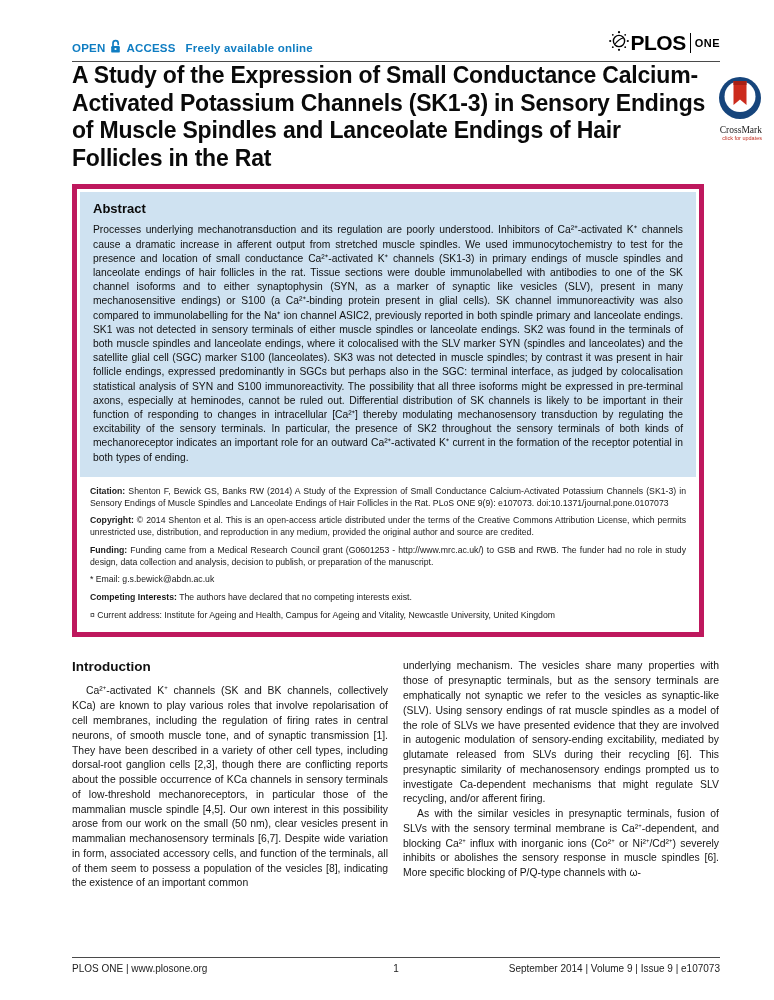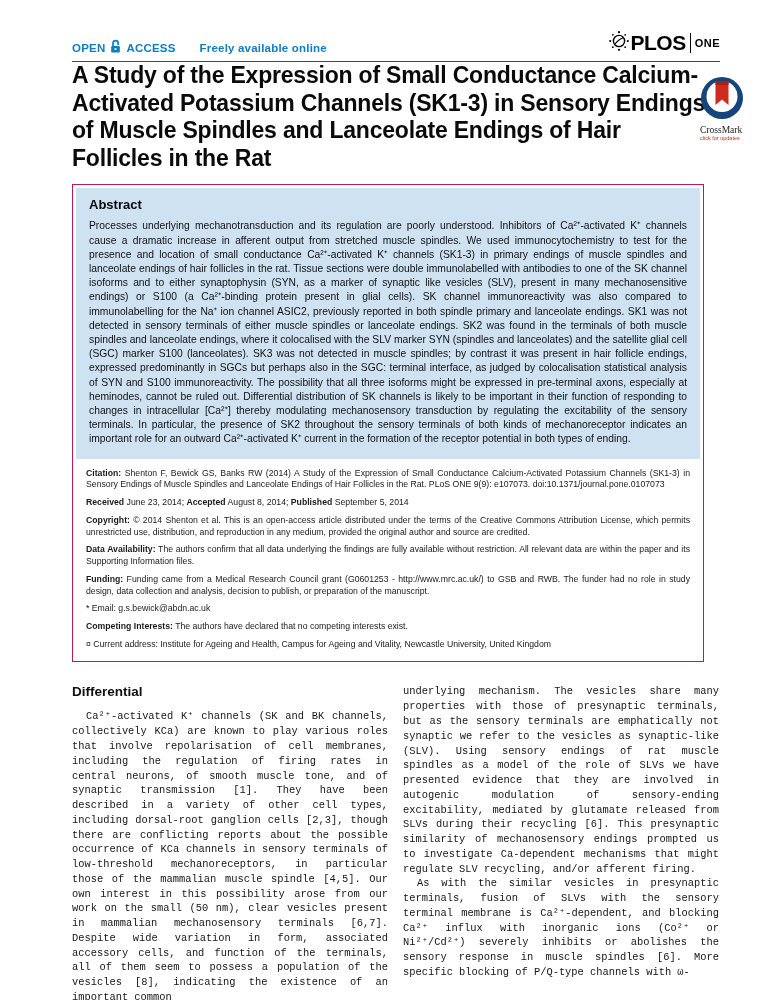--- a/index.html
+++ b/index.html
@@ -6,55 +6,55 @@
   html,body { background:#e8e8e8; }
   .page {
     position:relative; width:774px; height:1000px; margin:0 auto;
     background:#ffffff; color:#111;
     font-family:"Liberation Sans", sans-serif;
     padding:30px 54px 0 72px; overflow:hidden;
   }
   
   .topbar { display:flex; justify-content:space-between; align-items:flex-end; }
   .oa { display:flex; align-items:center; gap:4px; color:#0f7dc2; font-weight:bold; font-size:11.5px; letter-spacing:.2px; }
-  .oa .free { margin-left:20px; }
+  .oa .free { margin-left:6px; }
   .plos-logo { display:flex; align-items:center; }
   .plos-logo .plos { font-size:21px; font-weight:bold; letter-spacing:-.5px; color:#000; }
   .plos-logo .sep { width:1px; height:20px; background:#000; margin:0 4px; }
   .plos-logo .one { font-size:11px; font-weight:bold; color:#000; letter-spacing:.5px; }
   .rule { border:none; border-top:1.2px solid #4a4a4a; margin-top:5px; }
   
   h1.title {
     width:636px; font-size:23px; line-height:1.2;
     letter-spacing:-.2px; color:#0a0a0a;
   }
   .crossmark {
-    position:absolute; top:76px; right:12px; width:62px; text-align:left; cursor:pointer;
+    position:absolute; top:76px; right:12px; width:62px; text-align:right; cursor:pointer;
   }
   .crossmark .cm-label { display:block; font-family:"Liberation Serif", serif; font-size:9.5px; color:#222; margin-top:1px; }
   .crossmark .cm-sub { display:block; font-size:5.5px; color:#c03022; }
   
   .authors { margin-top:16px; font-size:13px; font-weight:bold; }
   .authors sup { font-size:8px; }
   .affils { margin-top:8px; font-size:9px; line-height:1.45; color:#222; width:640px; }
   .affils b { font-weight:bold; }
   
-  .meta-box { width:632px; border:1px solid #be185d; margin-top:12px; padding:3px; background:#fff; }
+  .meta-box { width:632px; border:5px solid #be185d; margin-top:12px; padding:3px; background:#fff; }
   .abstract { background:#cfe2f1; padding:9px 13px 12px 13px; }
   .abstract h2 { font-size:13px; margin-bottom:7px; color:#0a0a0a; }
   .abstract p { font-size:10.3px; line-height:1.38; text-align:justify; color:#101010; }
   .meta { padding:6px 10px 8px 10px; }
   .meta p { font-size:8.7px; line-height:1.35; text-align:justify; margin-top:6px; color:#1a1a1a; }
   .meta p:first-child { margin-top:3px; }
   .meta b { font-weight:bold; }
   
   .intro { display:flex; gap:15px; margin-top:22px; }
   .intro .col { width:316px; }
   .intro h2 { font-size:13.5px; margin-bottom:10px; font-family:"Liberation Sans", sans-serif; }
-  .intro p { font-family:Liberation Mono, monospace; font-size:10.4px; line-height:1.42; text-align:justify; color:#151515; }
+  .intro p { font-family:Liberation Sans, sans-serif; font-size:10.4px; line-height:1.42; text-align:justify; color:#151515; }
   .intro p.indent { text-indent:14px; }
   .intro p + p { margin-top:0; }
   
   .footer { position:absolute; left:72px; right:54px; bottom:26px; }
   .footer .frule { border:none; border-top:1.2px solid #4a4a4a; margin-bottom:5px; }
   .footer-row { display:flex; justify-content:space-between; font-size:10px; color:#222; }
   .footer-row .pageno { position:absolute; left:50%; transform:translateX(-50%); }
 </style>
 </head>
 <body>
@@ -110,35 +110,41 @@
 
 
 
   <section class="meta-box">
     <div class="abstract">
       <h2>Abstract</h2>
       <p>Processes underlying mechanotransduction and its regulation are poorly understood. Inhibitors of Ca²⁺-activated K⁺ channels cause a dramatic increase in afferent output from stretched muscle spindles. We used immunocytochemistry to test for the presence and location of small conductance Ca²⁺-activated K⁺ channels (SK1-3) in primary endings of muscle spindles and lanceolate endings of hair follicles in the rat. Tissue sections were double immunolabelled with antibodies to one of the SK channel isoforms and to either synaptophysin (SYN, as a marker of synaptic like vesicles (SLV), present in many mechanosensitive endings) or S100 (a Ca²⁺-binding protein present in glial cells). SK channel immunoreactivity was also compared to immunolabelling for the Na⁺ ion channel ASIC2, previously reported in both spindle primary and lanceolate endings. SK1 was not detected in sensory terminals of either muscle spindles or lanceolate endings. SK2 was found in the terminals of both muscle spindles and lanceolate endings, where it colocalised with the SLV marker SYN (spindles and lanceolates) and the satellite glial cell (SGC) marker S100 (lanceolates). SK3 was not detected in muscle spindles; by contrast it was present in hair follicle endings, expressed predominantly in SGCs but perhaps also in the SGC: terminal interface, as judged by colocalisation statistical analysis of SYN and S100 immunoreactivity. The possibility that all three isoforms might be expressed in pre-terminal axons, especially at heminodes, cannot be ruled out. Differential distribution of SK channels is likely to be important in their function of responding to changes in intracellular [Ca²⁺] thereby modulating mechanosensory transduction by regulating the excitability of the sensory terminals. In particular, the presence of SK2 throughout the sensory terminals of both kinds of mechanoreceptor indicates an important role for an outward Ca²⁺-activated K⁺ current in the formation of the receptor potential in both types of ending.</p>
     </div>
     <div class="meta">
       <p><b>Citation:</b><span> Shenton F, Bewick GS, Banks RW (2014) A Study of the Expression of Small Conductance Calcium-Activated Potassium Channels (SK1-3) in Sensory Endings of Muscle Spindles and Lanceolate Endings of Hair Follicles in the Rat. PLoS ONE 9(9): e107073. doi:10.1371/journal.pone.0107073</span></p>
-      <p><b>Received</b><span> June 23, 2014; </span><b>Accepted</b><span> August 8, 2014; </span><b>Published</b><span> September 5, 2014</span></p>
       <p><b>Copyright:</b><span> © 2014 Shenton et al. This is an open-access article distributed under the terms of the Creative Commons Attribution License, which permits unrestricted use, distribution, and reproduction in any medium, provided the original author and source are credited.</span></p>
-      <p><b>Data Availability:</b><span> The authors confirm that all data underlying the findings are fully available without restriction. All relevant data are within the paper and its Supporting Information files.</span></p>
       <p><b>Funding:</b><span> Funding came from a Medical Research Council grant (G0601253 - http://www.mrc.ac.uk/) to GSB and RWB. The funder had no role in study design, data collection and analysis, decision to publish, or preparation of the manuscript.</span></p>
       <p>* Email: g.s.bewick@abdn.ac.uk</p>
       <p><b>Competing Interests:</b><span> The authors have declared that no competing interests exist.</span></p>
       <p>¤ Current address: Institute for Ageing and Health, Campus for Ageing and Vitality, Newcastle University, United Kingdom</p>
     </div>
   </section>
 
   <section class="intro">
     <div class="col">
-      <h2>Differential</h2>
+      <h2>Introduction</h2>
       <p class="indent">Ca²⁺-activated K⁺ channels (SK and BK channels, collectively KCa) are known to play various roles that involve repolarisation of cell membranes, including the regulation of firing rates in central neurons, of smooth muscle tone, and of synaptic transmission [1]. They have been described in a variety of other cell types, including dorsal-root ganglion cells [2,3], though there are conflicting reports about the possible occurrence of KCa channels in sensory terminals of low-threshold mechanoreceptors, in particular those of the mammalian muscle spindle [4,5]. Our own interest in this possibility arose from our work on the small (50 nm), clear vesicles present in mammalian mechanosensory terminals [6,7]. Despite wide variation in form, associated accessory cells, and function of the terminals, all of them seem to possess a population of the vesicles [8], indicating the existence of an important common</p>
     </div>
     <div class="col">
       <p>underlying mechanism. The vesicles share many properties with those of presynaptic terminals, but as the sensory terminals are emphatically not synaptic we refer to the vesicles as synaptic-like (SLV). Using sensory endings of rat muscle spindles as a model of the role of SLVs we have presented evidence that they are involved in autogenic modulation of sensory-ending excitability, mediated by glutamate released from SLVs during their recycling [6]. This presynaptic similarity of mechanosensory endings prompted us to investigate Ca-dependent mechanisms that might regulate SLV recycling, and/or afferent firing.</p>
       <p class="indent">As with the similar vesicles in presynaptic terminals, fusion of SLVs with the sensory terminal membrane is Ca²⁺-dependent, and blocking Ca²⁺ influx with inorganic ions (Co²⁺ or Ni²⁺/Cd²⁺) severely inhibits or abolishes the sensory response in muscle spindles [6]. More specific blocking of P/Q-type channels with ω-</p>
     </div>
   </section>
 
+  <div class="footer">
+    <hr class="frule">
+    <div class="footer-row">
+      <span>PLOS ONE | www.plosone.org</span>
+      <span class="pageno">1</span>
+      <span>September 2014 | Volume 9 | Issue 9 | e107073</span>
+    </div>
+  </div>
 
 </div>
 
 </body></html>

